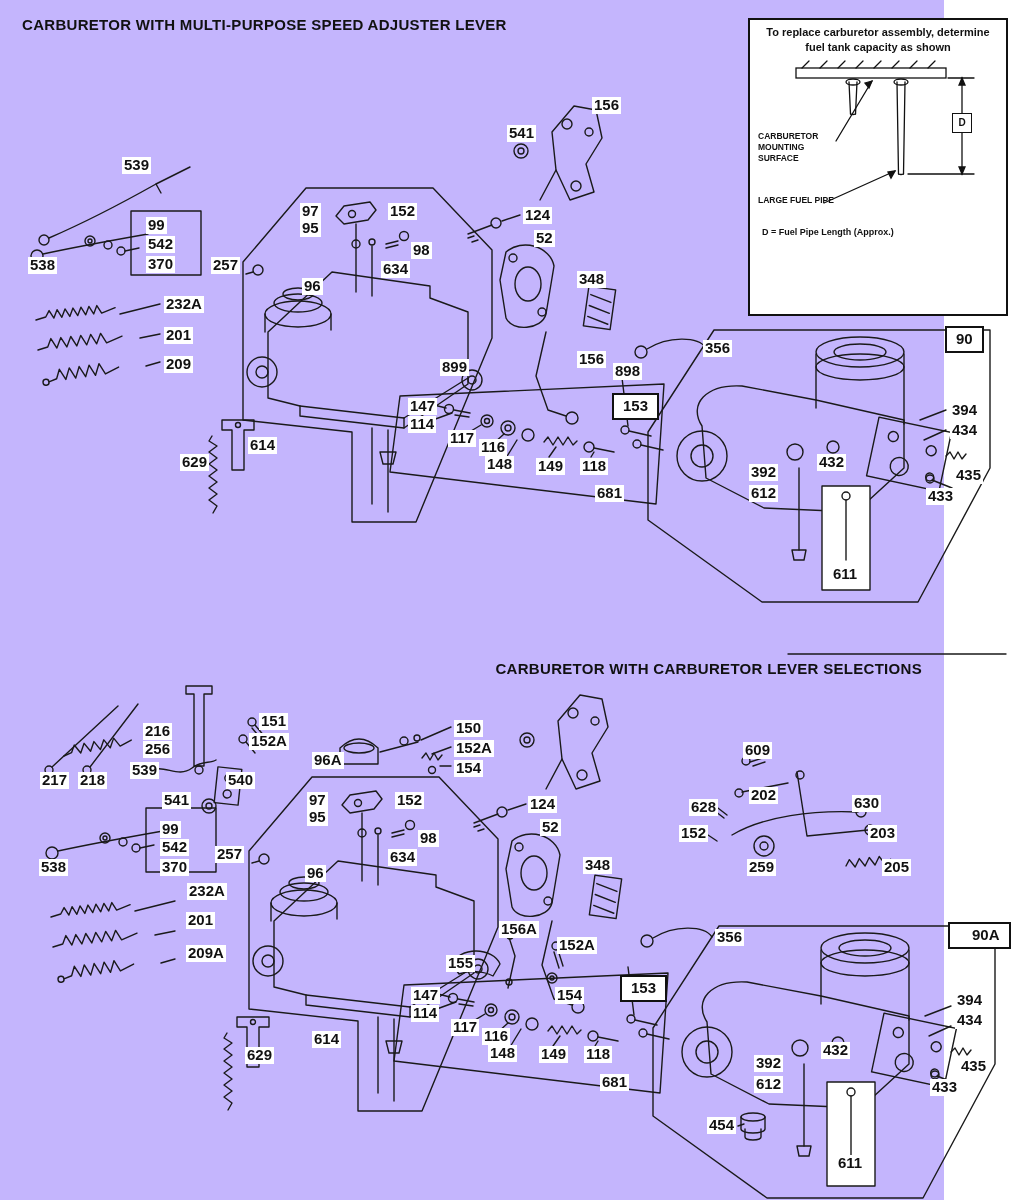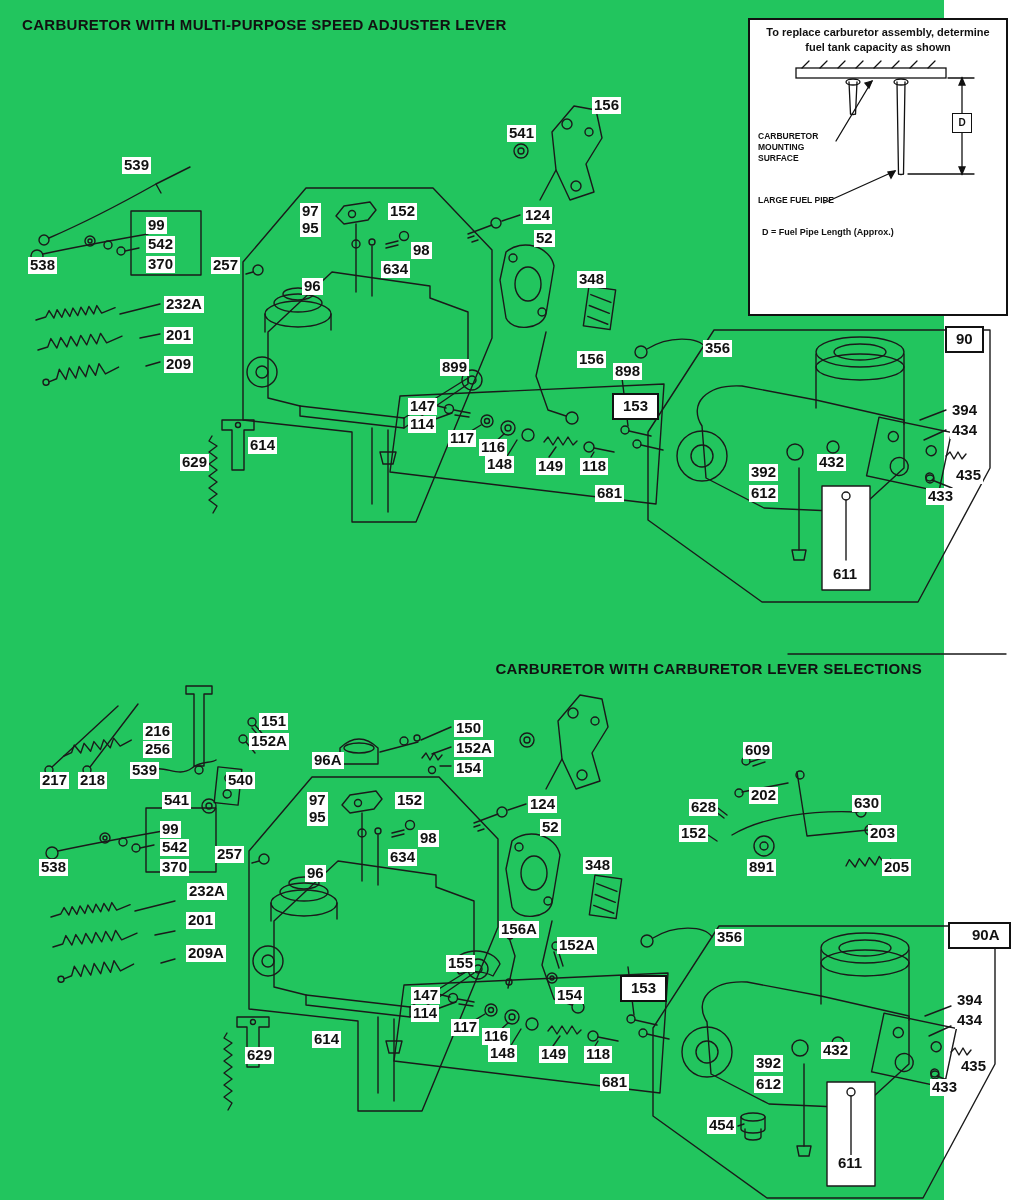--- a/index.html
+++ b/index.html
@@ -1,18 +1,18 @@
 <!DOCTYPE html>
 <html><head>
 <meta charset="utf-8">
 <style>
   *{box-sizing:border-box}
   html,body{margin:0;padding:0;background:#fff}
   body{width:1026px;height:1200px;overflow:hidden;font-family:"Liberation Sans",sans-serif;color:#111}
-  .page{position:relative;width:944px;height:1200px;background:#22c55e}
+  .page{position:relative;width:944px;height:1200px;background:#c4b5fd}
   svg.art{position:absolute;left:0;top:0;width:1026px;height:1200px}
   .title{position:absolute;margin:0;font-size:15px;font-weight:bold;letter-spacing:.3px;white-space:nowrap}
   .title-top{left:22px;top:16px}
   .title-bottom{right:22px;top:660px}
   .note{position:absolute;left:130px;top:612px;font-size:12.5px;font-weight:bold;line-height:1.4;letter-spacing:.2px}
   .labels{position:absolute;inset:0;width:0;height:0}
   .part-label{position:absolute;font-size:15px;font-weight:bold;white-space:nowrap;background:#fff;padding:0 2px;line-height:1.1}
   .part-label.boxed{border:2px solid #111;padding:3px 9px}
   .inset{position:absolute;left:748px;top:18px;width:260px;height:298px;border:2px solid #111;background:#fff}
   .inset-header{text-align:center;font-size:11px;font-weight:bold;padding-top:5px;line-height:1.35}
@@ -347,21 +347,21 @@
       <div class="part-label" style="left: 186px; top: 912px;">201</div>
       <div class="part-label" style="left: 186px; top: 945px;">209A</div>
       <div class="part-label" style="left: 312px; top: 1031px;">614</div>
       <div class="part-label" style="left: 245px; top: 1047px;">629</div>
       <div class="part-label" style="left: 743px; top: 742px;">609</div>
       <div class="part-label" style="left: 749px; top: 787px;">202</div>
       <div class="part-label" style="left: 689px; top: 799px;">628</div>
       <div class="part-label" style="left: 852px; top: 795px;">630</div>
       <div class="part-label" style="left: 679px; top: 825px;">152</div>
       <div class="part-label" style="left: 868px; top: 825px;">203</div>
-      <div class="part-label" style="left: 747px; top: 859px;">891</div>
+      <div class="part-label" style="left: 747px; top: 859px;">259</div>
       <div class="part-label" style="left: 882px; top: 859px;">205</div>
       <div class="part-label" style="left: 499px; top: 921px;">156A</div>
       <div class="part-label" style="left: 446px; top: 955px;">155</div>
       <div class="part-label" style="left: 557px; top: 937px;">152A</div>
       <div class="part-label" style="left: 555px; top: 987px;">154</div>
       <div class="part-label" style="left: 715px; top: 929px;">356</div>
       <div class="part-label boxed" style="left: 620px; top: 975px;">153</div>
       <div class="part-label" style="left: 411px; top: 987px;">147</div>
       <div class="part-label" style="left: 411px; top: 1005px;">114</div>
       <div class="part-label" style="left: 451px; top: 1019px;">117</div>

